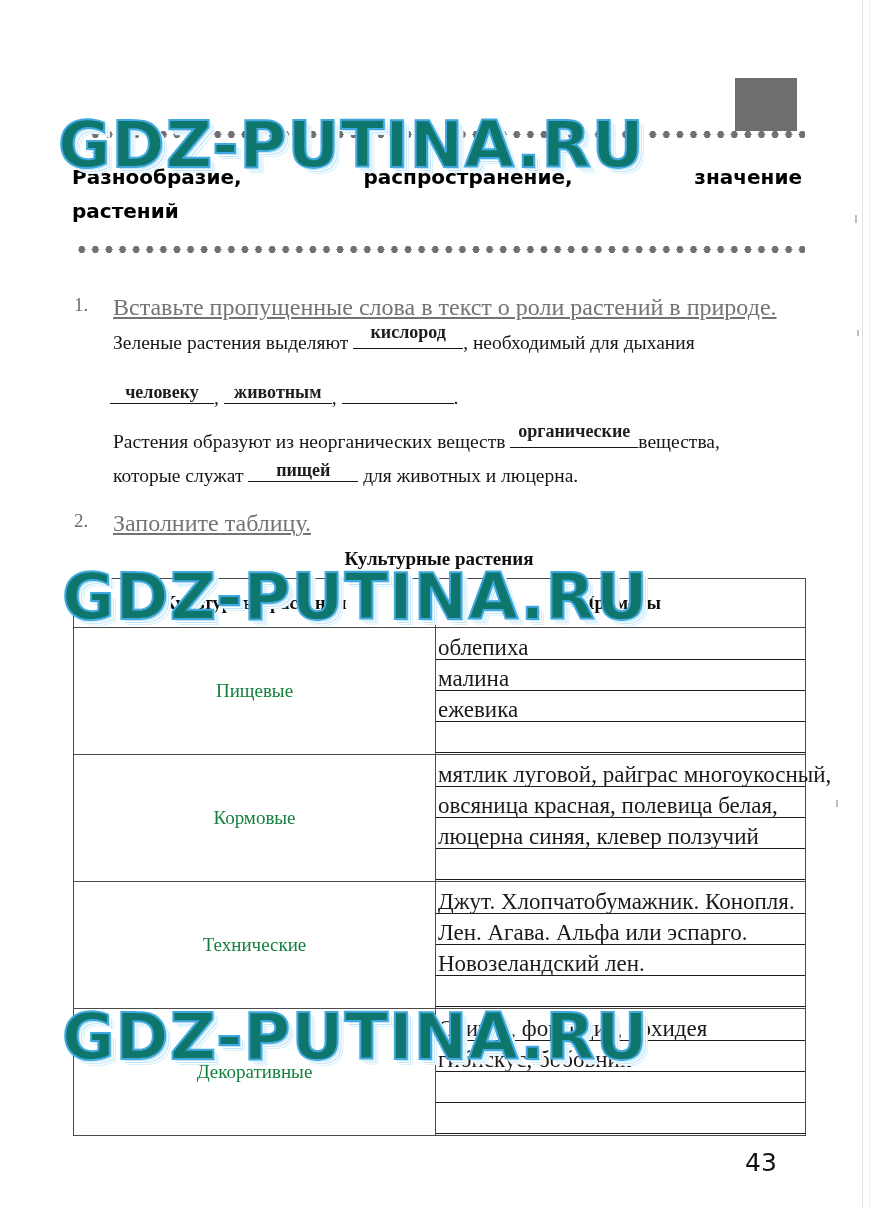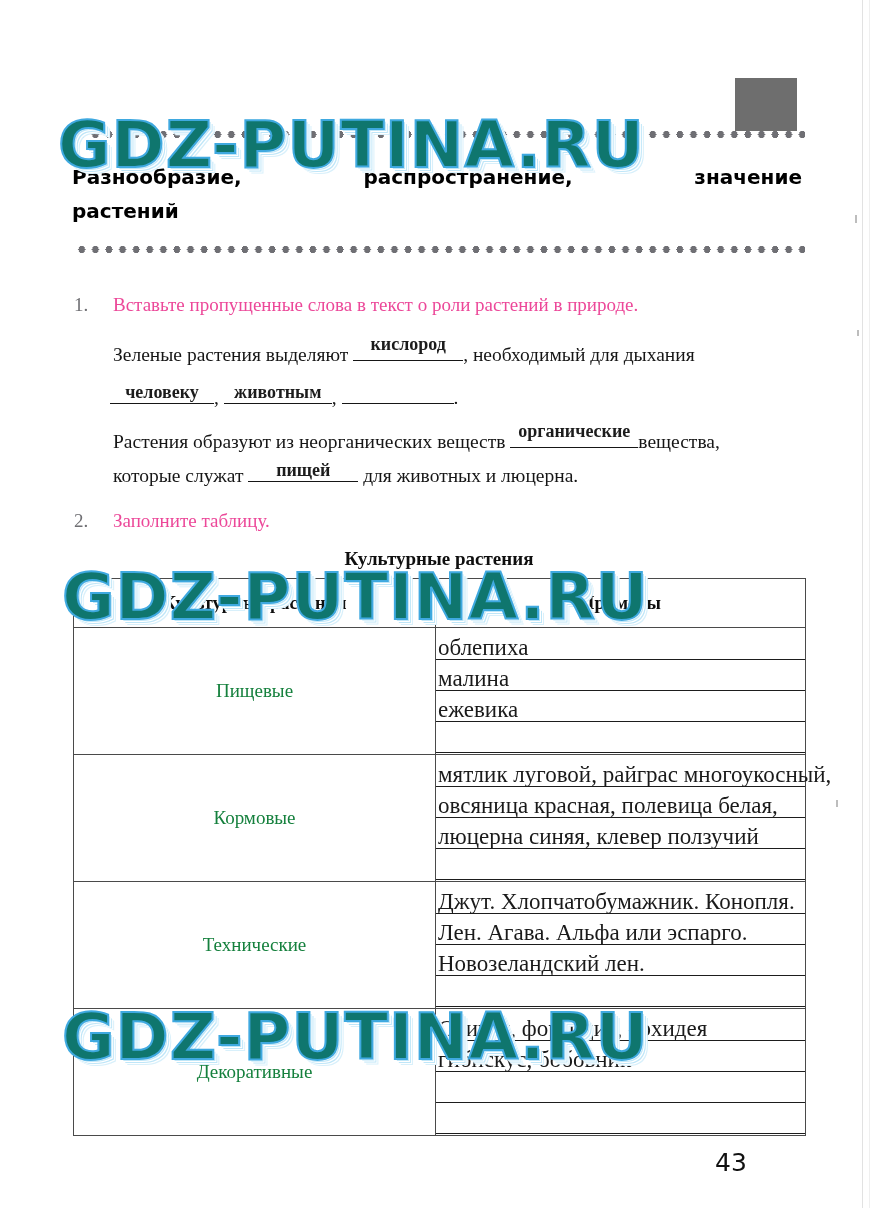--- a/index.html
+++ b/index.html
@@ -111,38 +111,39 @@
   .h-sub .line2 { display: block; }
 
   
   .task-num {
     position: absolute;
     font-size: 19px;
     color: #6f6f73;
   }
   .task-text {
     position: absolute;
-    font-size: 19px;
-    color: #ec4899;
-    white-space: nowrap;
+    font-size: 24px;
+    color: #737373;
+    white-space: nowrap;
+    text-decoration: underline;
   }
   .t1-num  { left: 74px; top: 294px; }
   .t1-text { left: 113px; top: 294px; }
   .t2-num  { left: 74px; top: 510px; }
   .t2-text { left: 113px; top: 510px; }
 
   
   .para {
     position: absolute;
     left: 113px;
     font-size: 19.5px;
     white-space: nowrap;
     color: #161616;
   }
-  .p-l1 { top: 340px; }
+  .p-l1 { top: 328px; }
   .p-l2 { left: 110px; top: 383px; }
   .p-l3 { top: 427px; }
   .p-l4 { top: 461px; }
 
   .blank {
     display: inline-block;
     position: relative;
     border-bottom: 1.6px solid #161616;
     text-align: center;
     vertical-align: baseline;
@@ -223,21 +224,21 @@
     bottom: 1px;
     font-size: 23px;
     line-height: 20px;
     white-space: nowrap;
     color: #1a1a1a;
   }
 
   
   .pageno {
     position: absolute;
-    left: 715px;
+    left: 745px;
     top: 1148px;
     font-family: "DejaVu Sans", sans-serif;
     font-size: 25px;
     color: #111;
   }
 </style>
 </head>
 <body>
 
 <div id="page">

